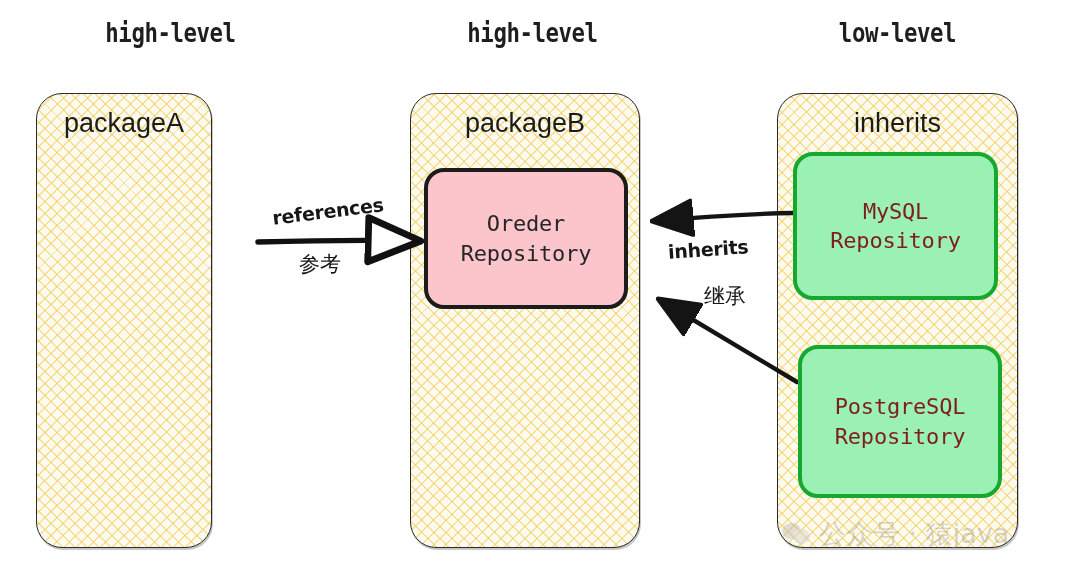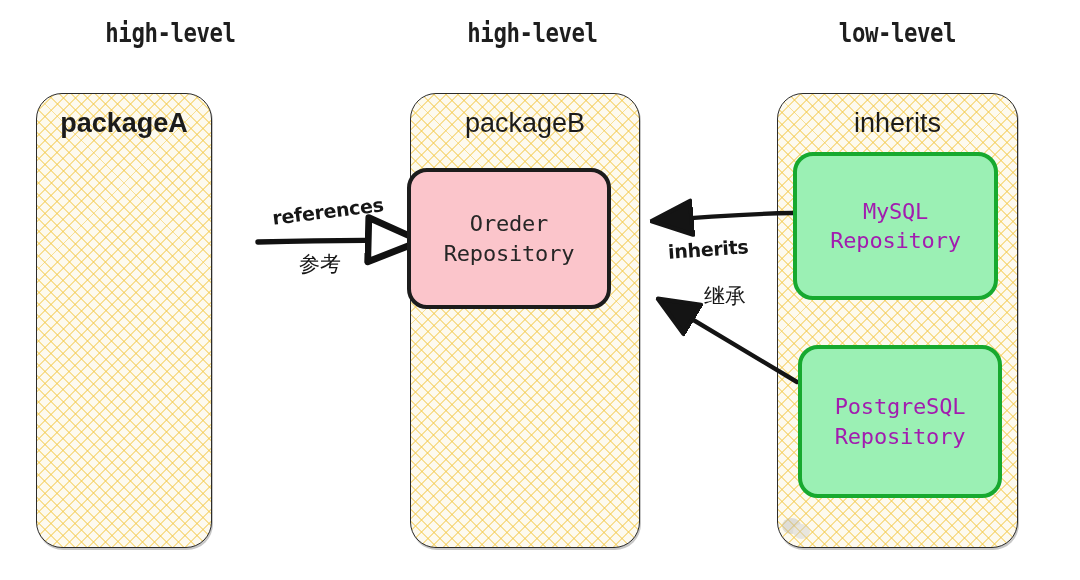--- a/index.html
+++ b/index.html
@@ -75,21 +75,21 @@
     white-space: pre-line;
   }
   .node.pink {
     background: #fbc5cb;
     border: 4px solid #1c1c1c;
     color: #262626;
   }
   .node.green {
     background: #9bf0b4;
     border: 4px solid #17a92f;
-    color: #a21caf;
+    color: #7f1d1d;
   }
 
   
   #edges {
     position: absolute;
     left: 0;
     top: 0;
     width: 1080px;
     height: 580px;
     pointer-events: none;
@@ -146,21 +146,21 @@
 </style>
 </head>
 <body>
 
 <div id="canvas">
 
   <div class="col-title" style="left:78px; top:18px; width:185px;">high-level</div>
   <div class="col-title" style="left:440px; top:18px; width:185px;">high-level</div>
   <div class="col-title" style="left:805px; top:18px; width:185px;">low-level</div>
 
-  <div class="package" style="left:36px; top:93px; width:176px; height:455px;font-weight:bold;">
+  <div class="package" style="left:36px; top:93px; width:176px; height:455px;">
     <div class="package-label">packageA</div>
   </div>
 
   <div class="package" style="left:410px; top:93px; width:230px; height:455px;">
     <div class="package-label">packageB</div>
   </div>
 
   <div class="package" style="left:777px; top:93px; width:241px; height:455px;">
     <div class="package-label">inherits</div>
   </div>
@@ -176,35 +176,36 @@
     </defs>
 
     <path d="M258,242 C330,240 380,240 420,241" fill="none" stroke="#111111" stroke-width="5.4" stroke-linecap="round" marker-end="url(#arrow-open)"></path>
 
     <path d="M793,213 C740,214 700,217 654,221" fill="none" stroke="#141414" stroke-width="4.4" stroke-linecap="round" marker-end="url(#arrow-filled)"></path>
 
     <path d="M797,382 L660,300" fill="none" stroke="#141414" stroke-width="4.4" stroke-linecap="round" marker-end="url(#arrow-filled)"></path>
   </svg>
 
 
-  <div class="node pink" style="left:407px; top:168px; width:204px; height:141px;">Oreder
+  <div class="node pink" style="left:424px; top:168px; width:204px; height:141px;">Oreder
 Repository</div>
 
   <div class="node green" style="left:793px; top:152px; width:205px; height:148px;">MySQL
 Repository</div>
 
   <div class="node green" style="left:798px; top:345px; width:204px; height:153px;">PostgreSQL
 Repository</div>
 
   <div class="edge-label latin rot-references" style="left:272px; top:200px;">references</div>
   <div class="edge-label cjk" style="left:299px; top:250px;text-align:right;">参考</div>
 
   <div class="edge-label latin rot-inherits" style="left:668px; top:238px;">inherits</div>
   <div class="edge-label cjk" style="left:684px; top:282px;margin-left:20px;">继承</div>
 
   <div id="watermark">
     <div class="wm-badge">
       <div class="b1"></div>
       <div class="b2"></div>
     </div>
+    <div class="wm-text">公众号 · 猿java</div>
   </div>
 
 </div>
 
 </body></html>

